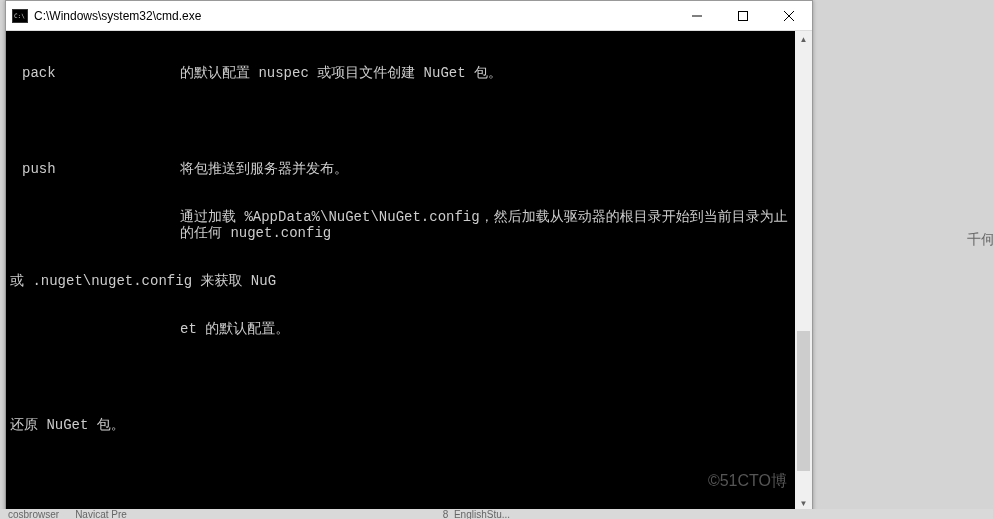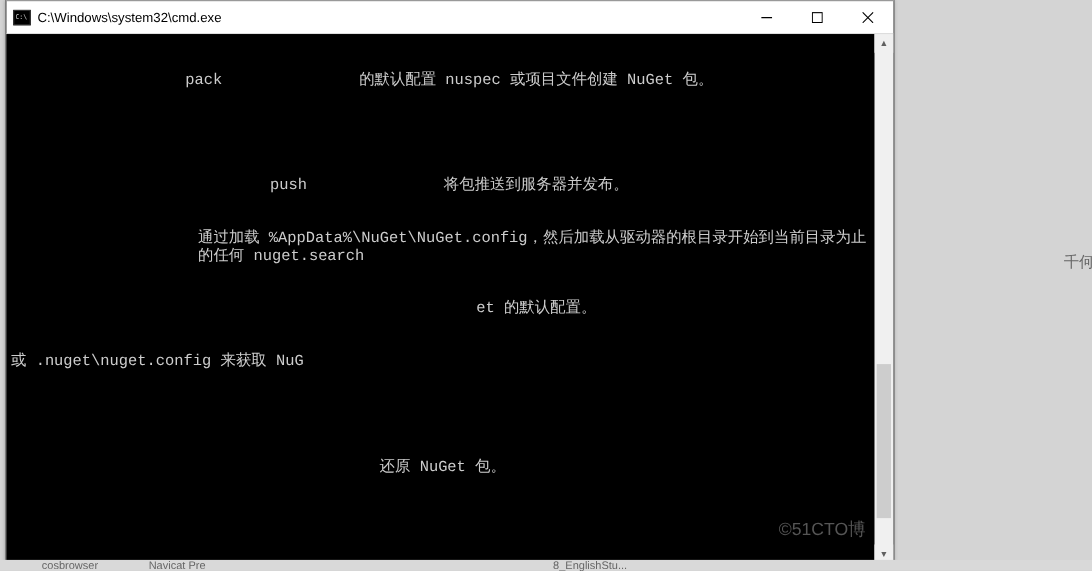--- a/index.html
+++ b/index.html
@@ -5,33 +5,33 @@
 * { margin: 0; padding: 0; box-sizing: border-box; }
 body { width: 993px; height: 519px; font-family: "Segoe UI", Tahoma, sans-serif; font-size: 12px; background: #d4d4d4; overflow: hidden; position: relative; }
 .window { position: absolute; top: 0; left: 5px; width: 808px; height: 513px; background: #0c0c0c; border: 1px solid #999; box-shadow: 0 0 4px rgba(0,0,0,.3); }
 .titlebar { height: 30px; background: #fff; display: flex; align-items: center; border-bottom: 1px solid #ddd; }
 .titlebar-icon { width: 16px; height: 14px; margin: 0 6px; background: #000; position: relative; border: 1px solid #333; }
 .titlebar-icon::after { content: "C:\\"; color:#ccc; font-size:6px; position:absolute; top:2px; left:1px; font-family: monospace; }
 .titlebar-title { flex: 1; color: #000; font-size: 12px; }
 .winbtn { width: 46px; height: 30px; display: flex; align-items: center; justify-content: center; color:#000; }
 .winbtn svg { width: 10px; height: 10px; stroke: currentColor; stroke-width: 1; fill: none; }
 .terminal { position: absolute; top: 30px; left: 0; right: 17px; bottom: 0; background: #000; color: #ccc; font-family: "NSimSun","SimSun","Courier New",monospace; font-size: 14px; line-height: 16px; padding: 2px 0 0 4px; white-space: pre-wrap; word-break: break-all; overflow: hidden; }
-.term-line { min-height: 16px; justify-content: center; }
+.term-line { min-height: 16px; }
 .cmd-row { display:flex; }
 .cmd-name { display:inline-block; width: 170px; flex-shrink:0; padding-left:12px; }
 .cmd-desc { }
 .wrap-l { padding-left:0; }
 .scrollbar { position: absolute; top: 30px; right: 0; width: 17px; bottom: 0; background: #f0f0f0; }
 .scroll-up,.scroll-down { height: 17px; background: #f0f0f0; display:flex; align-items:center; justify-content:center; color:#606060; font-size:8px; }
 .scroll-down { position:absolute; bottom:0; width:100%; }
 .scroll-thumb { position:absolute; left:2px; right:2px; top: 300px; height: 140px; background:#cdcdcd; }
 @keyframes blink { 50% { opacity:0; } }
 .watermark { position:absolute; right:25px; bottom:20px; color:#555; font-size:16px; font-family: sans-serif; }
 .taskbar { position:absolute; bottom:0; left:0; right:0; height:10px; background:#d9d9d9; display:flex; align-items:flex-start; overflow:hidden; font-size:10px; color:#666; }
-.tab-hint { margin-left:30px; padding:0 8px; }
+.tab-hint { padding:0 8px; }
 .side-chars { position:absolute; right:-2px; top:220px; color:#666; font-size:14px; font-family: "SimSun"; line-height:40px; }
 </style>
 </head>
 <body>
 
 <div class="window">
   <div class="titlebar">
     <div class="titlebar-icon"></div>
     <div class="titlebar-title">C:\Windows\system32\cmd.exe</div>
     <div class="winbtn">
@@ -49,23 +49,23 @@
           <line x1="0" y1="0" x2="10" y2="10"></line>
           <line x1="10" y1="0" x2="0" y2="10"></line>
         </svg>
       </div>
   </div>
 
   <div class="terminal">
     <div class="term-line cmd-row"><span class="cmd-name">pack</span><span class="cmd-desc">的默认配置 nuspec 或项目文件创建 NuGet 包。</span></div>
     <div class="term-line"></div>
     <div class="term-line cmd-row"><span class="cmd-name">push</span><span class="cmd-desc">将包推送到服务器并发布。</span></div>
-    <div class="term-line cmd-row"><span class="cmd-name"></span><span class="cmd-desc">通过加载 %AppData%\NuGet\NuGet.config，然后加载从驱动器的根目录开始到当前目录为止的任何 nuget.search</span></div>
+    <div class="term-line cmd-row"><span class="cmd-name"></span><span class="cmd-desc">通过加载 %AppData%\NuGet\NuGet.config，然后加载从驱动器的根目录开始到当前目录为止的任何 nuget.config</span></div>
+    <div class="term-line"><span class="wrap-l">或 .nuget\nuget.config </span><span>来获取 NuG</span></div>
     <div class="term-line cmd-row"><span class="cmd-name"></span><span>et 的默认配置。</span></div>
-    <div class="term-line"><span class="wrap-l">或 .nuget\nuget.config </span><span>来获取 NuG</span></div>
     <div class="term-line"></div>
     <div class="term-line cmd-row"><span class="cmd-desc">还原 NuGet 包。</span></div>
     <div class="term-line"></div>
     <div class="term-line cmd-row"><span class="cmd-name">nuspec</span></div>
     
     
     
     
     
     

